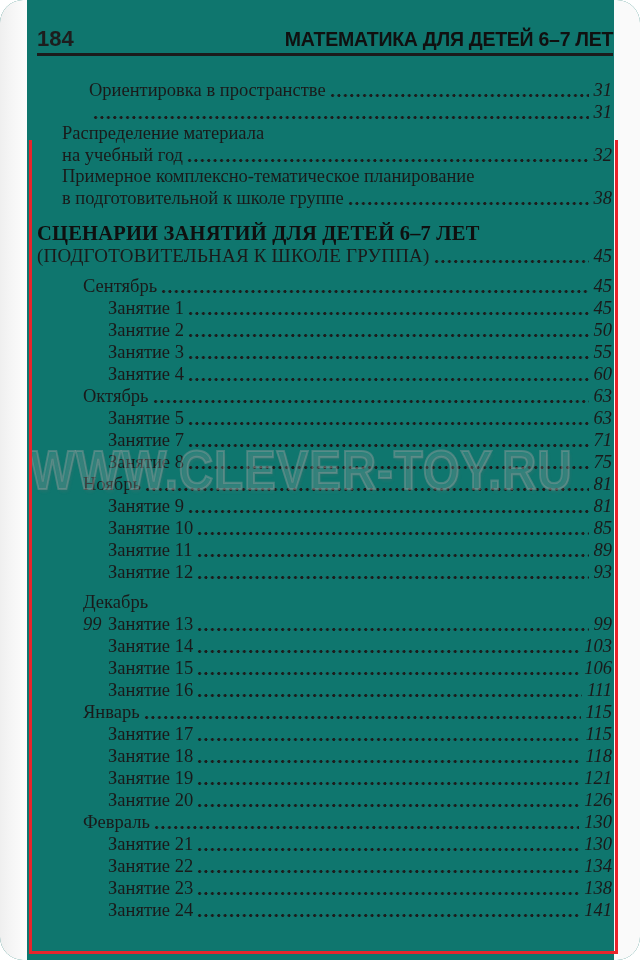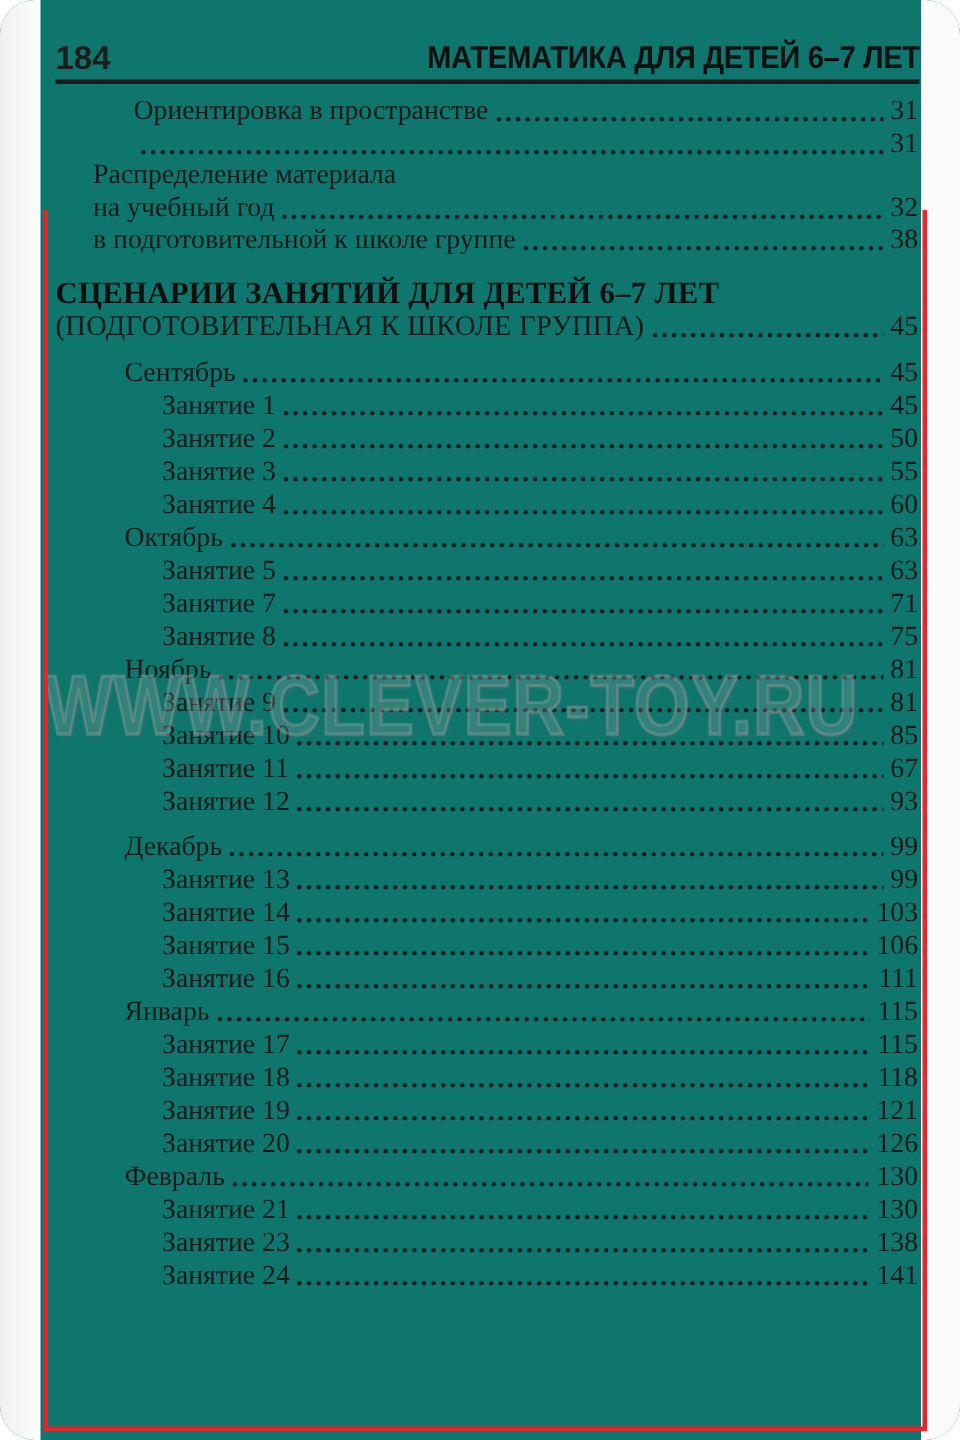--- a/index.html
+++ b/index.html
@@ -17,38 +17,38 @@
   .red-frame{position:absolute;left:29px;top:140px;width:583px;height:811px;
     border-left:3px solid #e8252c;border-right:3px solid #e8252c;border-bottom:3px solid #e8252c;}
   
   .page-num{position:absolute;left:37px;top:26px;
     font-family:"Liberation Sans","DejaVu Sans",sans-serif;font-size:22px;font-weight:600;color:#1d1d1d;}
   .head-title{position:absolute;right:27px;top:27px;white-space:nowrap;
     font-family:"Liberation Sans","DejaVu Sans",sans-serif;font-size:21px;font-weight:bold;
     letter-spacing:-0.3px;color:#101010;transform:scaleX(0.93);transform-origin:100% 50%;}
   .head-rule{position:absolute;left:37px;right:27px;top:53px;height:2.6px;background:#1b1b1b;}
   
-  .toc{position:absolute;left:37px;right:28px;top:64px;font-size:18.5px;}
+  .toc{position:absolute;left:37px;right:28px;top:80px;font-size:18.5px;}
   .row{display:flex;align-items:baseline;white-space:nowrap;}
   .b-upper .row{height:21.5px;line-height:21.5px;}
   .b-head{margin-top:13px;}
   .b-head .row{height:22.5px;line-height:22.5px;}
   .b-main{margin-top:8px;}
   .b-main .row{height:22px;line-height:22px;margin-left:46px;}
-  .row.gap{margin-top:8px;}
+  .row.gap{margin-top:8px;flex-direction:column;}
   .ind1{padding-left:25px;}
   .ind2{padding-left:52px;}
   .lbl{flex:0 0 auto;}
   .row.h-bold .lbl{font-weight:bold;font-size:20.5px;letter-spacing:0.2px;color:#0f0f0f;}
   .row.h-caps .lbl{font-size:19px;letter-spacing:0.2px;font-family:Liberation Serif, serif;}
   .dots{flex:1 1 auto;align-self:stretch;margin:0 5px 0 4px;
     background-image:radial-gradient(circle at 2.6px 2.6px,#1c1c1c 1.3px,rgba(0,0,0,0) 1.75px);
     background-size:6.4px 5.2px;background-repeat:repeat-x;
     background-position:left calc(100% - 3px);}
-  .pg{flex:0 0 auto;text-align:left;}
+  .pg{flex:0 0 auto;text-align:left;font-style:italic;}
   
   .watermark{position:absolute;left:30px;top:437px;white-space:nowrap;
     font-family:"Liberation Sans","DejaVu Sans",sans-serif;font-weight:bold;font-size:56px;
     letter-spacing:1px;color:rgba(205,205,205,0.14);
     -webkit-text-stroke:2.2px rgba(158,158,158,0.40);
     text-shadow:2px 3px 3px rgba(110,110,110,0.16);
     transform:scaleX(0.85);transform-origin:0 50%;pointer-events:none;}
 </style>
 </head>
 <body>
@@ -74,20 +74,23 @@
         </div>
         <div class="row ind1">
           <span class="lbl">Распределение материала</span>
         </div>
         <div class="row ind1">
           <span class="lbl">на учебный год</span>
           <span class="dots"></span>
           <span class="pg">32</span>
         </div>
         <div class="row ind1">
+          <span class="lbl">Примерное комплексно-тематическое планирование</span>
+        </div>
+        <div class="row ind1">
           <span class="lbl">в подготовительной к школе группе</span>
           <span class="dots"></span>
           <span class="pg">38</span>
         </div>
       </div>
     <div class="b-head" id="block-heading">
         <div class="row ind0 h-bold">
           <span class="lbl">СЦЕНАРИИ ЗАНЯТИЙ ДЛЯ ДЕТЕЙ 6–7 ЛЕТ</span>
         </div>
         <div class="row ind0 h-caps">
@@ -153,21 +156,21 @@
           <span class="pg">81</span>
         </div>
         <div class="row ind1">
           <span class="lbl">Занятие 10</span>
           <span class="dots"></span>
           <span class="pg">85</span>
         </div>
         <div class="row ind1">
           <span class="lbl">Занятие 11</span>
           <span class="dots"></span>
-          <span class="pg">67</span>
+          <span class="pg">89</span>
         </div>
         <div class="row ind1">
           <span class="lbl">Занятие 12</span>
           <span class="dots"></span>
           <span class="pg">93</span>
         </div>
         <div class="row ind0 gap">
           <span class="lbl">Декабрь</span>
           <span class="dots"></span>
           <span class="pg">99</span>
@@ -221,20 +224,25 @@
           <span class="lbl">Февраль</span>
           <span class="dots"></span>
           <span class="pg">130</span>
         </div>
         <div class="row ind1">
           <span class="lbl">Занятие 21</span>
           <span class="dots"></span>
           <span class="pg">130</span>
         </div>
         <div class="row ind1">
+          <span class="lbl">Занятие 22</span>
+          <span class="dots"></span>
+          <span class="pg">134</span>
+        </div>
+        <div class="row ind1">
           <span class="lbl">Занятие 23</span>
           <span class="dots"></span>
           <span class="pg">138</span>
         </div>
         <div class="row ind1">
           <span class="lbl">Занятие 24</span>
           <span class="dots"></span>
           <span class="pg">141</span>
         </div>
       </div>

